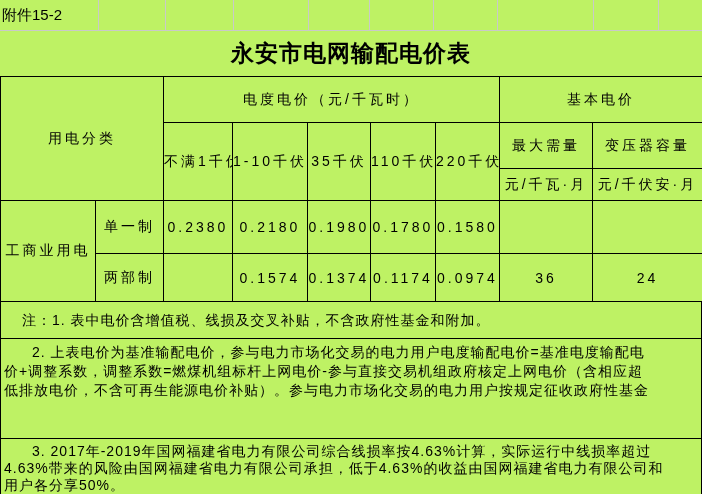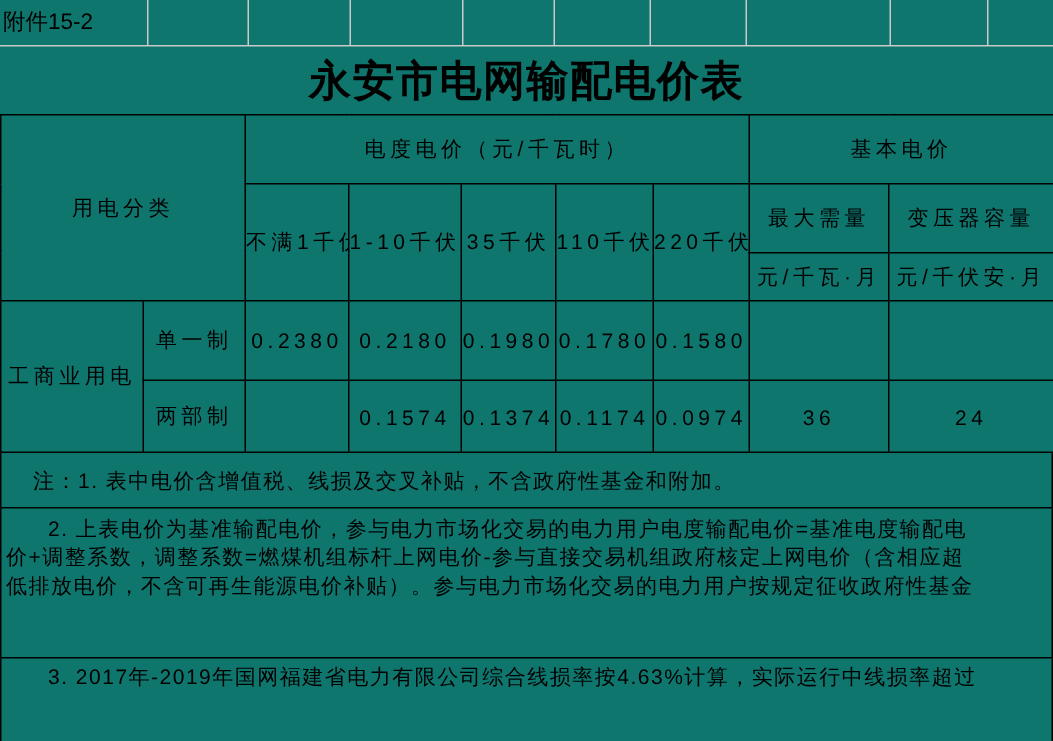--- a/index.html
+++ b/index.html
@@ -1,21 +1,21 @@
 <!DOCTYPE html>
 <html><head>
 <meta charset="utf-8">
 <style>
   * { margin: 0; padding: 0; box-sizing: border-box; }
   html, body { background: #ffffff; }
   .page {
     position: relative;
     width: 702px;
     height: 494px;
-    background: #0f766e;
+    background: #bef264;
     color: #000000;
     font-family: "Liberation Sans", "DejaVu Sans", sans-serif;
     overflow: hidden;
   }
   
   .toprow {
     position: relative;
     height: 31px;
     border-bottom: 1px solid #c9c9c9;
   }
@@ -36,21 +36,21 @@
     white-space: nowrap;
   }
   
   .titlerow {
     height: 45px;
     display: flex;
     align-items: center;
     justify-content: center;
   }
   .title {
-    font-size: 28px;
+    font-size: 23px;
     font-weight: bold;
     letter-spacing: 1px;
     white-space: nowrap;
     text-align: right;
   }
   
   table.price-table {
     border-collapse: collapse;
     table-layout: fixed;
     width: 702px;
@@ -168,15 +168,17 @@
   <div class="note note-1">
     <div class="line">注：1. 表中电价含增值税、线损及交叉补贴，不含政府性基金和附加。</div>
   </div>
   <div class="note note-2">
     <div class="line indent">2. 上表电价为基准输配电价，参与电力市场化交易的电力用户电度输配电价=基准电度输配电</div>
     <div class="line">价+调整系数，调整系数=燃煤机组标杆上网电价-参与直接交易机组政府核定上网电价（含相应超</div>
     <div class="line">低排放电价，不含可再生能源电价补贴）。参与电力市场化交易的电力用户按规定征收政府性基金</div>
   </div>
   <div class="note note-3">
     <div class="line indent">3. 2017年-2019年国网福建省电力有限公司综合线损率按4.63%计算，实际运行中线损率超过</div>
+    <div class="line">4.63%带来的风险由国网福建省电力有限公司承担，低于4.63%的收益由国网福建省电力有限公司和</div>
+    <div class="line">用户各分享50%。</div>
   </div>
 
 </div>
 
 </body></html>

